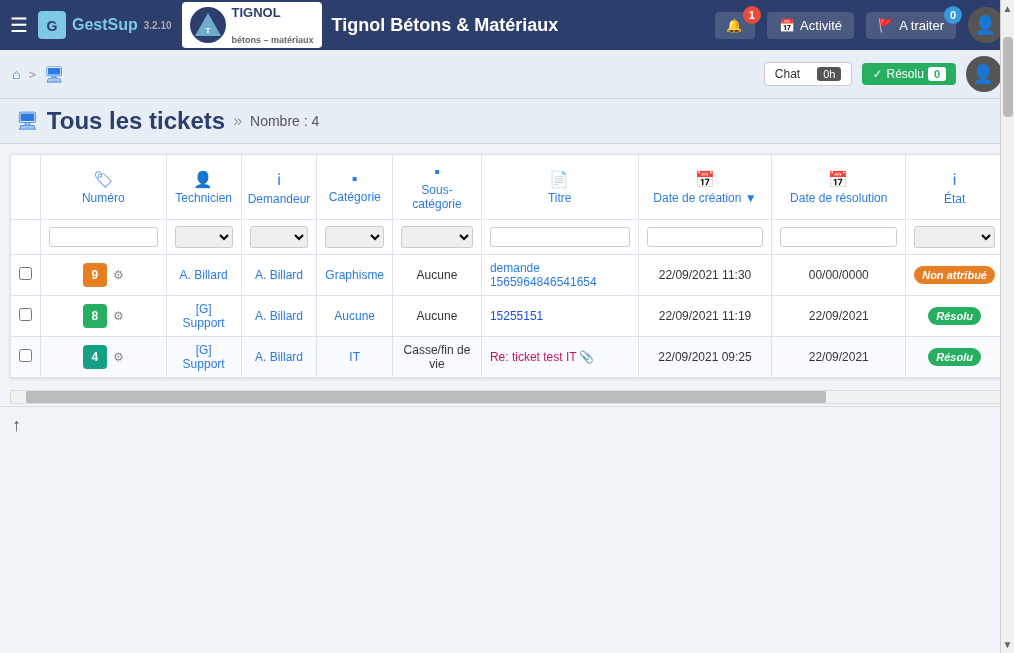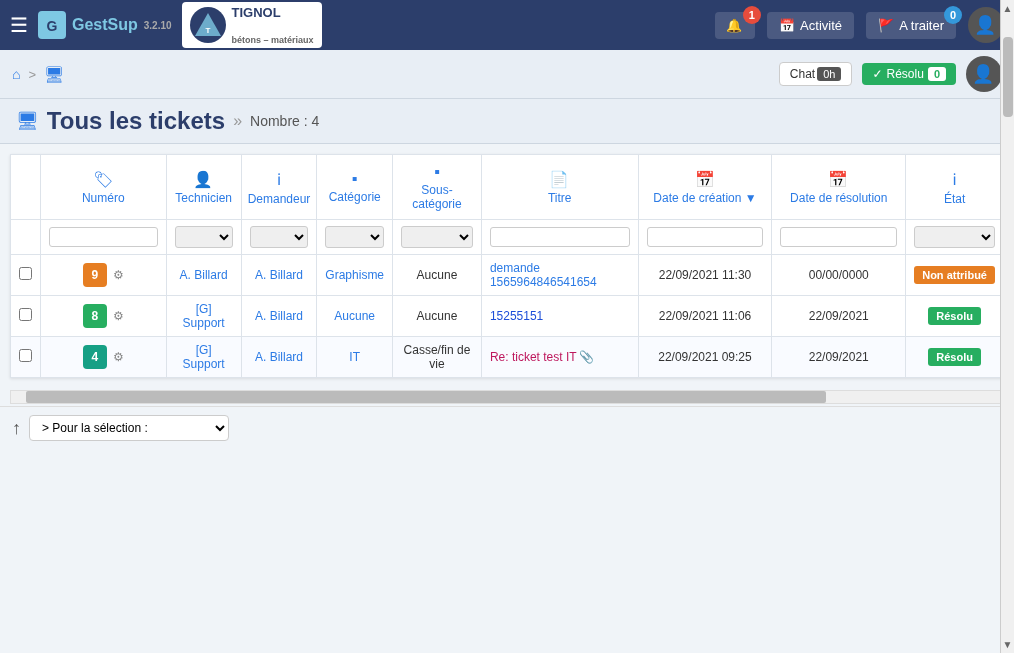--- a/index.html
+++ b/index.html
@@ -69,21 +69,21 @@
     .subheader .home-icon { color: #2c7be5; font-size: 14px; cursor: pointer; }
     .subheader .sep { color: #999; }
     .subheader .ticket-icon { color: #2c7be5; font-size: 16px; cursor: pointer; }
     .subheader-right {
       margin-left: auto;
       display: flex; align-items: center; gap: 10px;
     }
     .time-box {
       background: white; border: 1px solid #ccc;
       padding: 4px 10px; border-radius: 4px;
-      font-size: 12px; display: flex; align-items: center; gap: 2px;
+      font-size: 12px; display: flex; align-items: center; gap: 17px;
     }
     .resolved-box {
       background: #27ae60; color: white;
       padding: 4px 10px; border-radius: 4px;
       font-size: 12px; display: flex; align-items: center; gap: 4px;
     }
 
     
     .page-title-bar {
       background: #e8eef5;
@@ -140,23 +140,24 @@
     .num-badge.orange { background: #e67e22; }
     .num-badge.red { background: #e74c3c; }
     .num-badge.green { background: #27ae60; }
     .num-badge.teal { background: #16a085; }
 
     .gear-icon { color: #888; margin-left: 3px; font-size: 12px; }
 
     
     .status-badge {
       display: inline-block;
-      padding: 3px 8px; border-radius: 3px;
+      padding: 3px 8px; border-radius: 9px;
       color: white; font-size: 11px; font-weight: bold;
       white-space: nowrap;
+      font-style: italic;
     }
     .status-badge.non-attribue { background: #e67e22; }
     .status-badge.en-cours { background: #f39c12; }
     .status-badge.resolu { background: #27ae60; }
 
     
     .row-check { cursor: pointer; }
 
     
     .accent-row td:first-child { border-left: 3px solid #3498db; }
@@ -238,20 +239,21 @@
         <polygon points="17,5 30,28 4,28" fill="#7ec8e3" opacity="0.8"></polygon>
         <text x="17" y="25" text-anchor="middle" fill="white" font-size="8" font-weight="bold">T</text>
       </svg>
     </div>
     <div>
       <div style="font-weight:bold;font-size:13px;color:#2c3e6b;">TIGNOL</div>
       <div style="font-size:9px;color:#666;margin-top:15px;">bétons – matériaux</div>
     </div>
   </div>
 
+  <span class="company-name">Tignol Bétons &amp; Matériaux</span>
 
   <div class="nav-right">
     <button class="bell-btn">
       <span>🔔</span>
       <span class="badge">1</span>
     </button>
     <button class="bell-btn">
       <span>📅</span>
       <span>Activité</span>
     </button>
@@ -371,21 +373,21 @@
     </td>
     <td>
       <span class="num-badge green">8</span>
       <span class="gear-icon">⚙</span>
     </td>
     <td class="td-technicien">[G] Support</td>
     <td class="td-demandeur">A. Billard</td>
     <td class="td-categorie">Aucune</td>
     <td>Aucune</td>
     <td class="td-title" style="text-align:left;color:#1d4ed8;">15255151</td>
-    <td>22/09/2021 11:06</td>
+    <td>22/09/2021 11:19</td>
     <td>22/09/2021</td>
     <td>
       <span class="status-badge resolu">Résolu</span>
     </td>
   </tr>
         <tr style="background: rgb(249, 251, 255);">
     <td>
       <input type="checkbox" class="row-check" style="">
     </td>
     <td>
@@ -406,22 +408,19 @@
       </tbody>
   </table>
 </div>
 
 <div class="scroll-indicator" style="margin:2px 10px 2px;">
   <div class="scroll-thumb"></div>
 </div>
 
 <div class="bottom-bar">
   <span class="up-arrow">↑</span>
-  <select>
-    <option>&gt; Pour la sélection :</option>
-  </select>
 </div>
 
 <div class="scrollbar-track">
   <span class="scroll-arrow">▲</span>
   <div class="scrollbar-thumb"></div>
   <span class="scroll-arrow" style="margin-top:auto;">▼</span>
 </div>
 
 </body></html>

